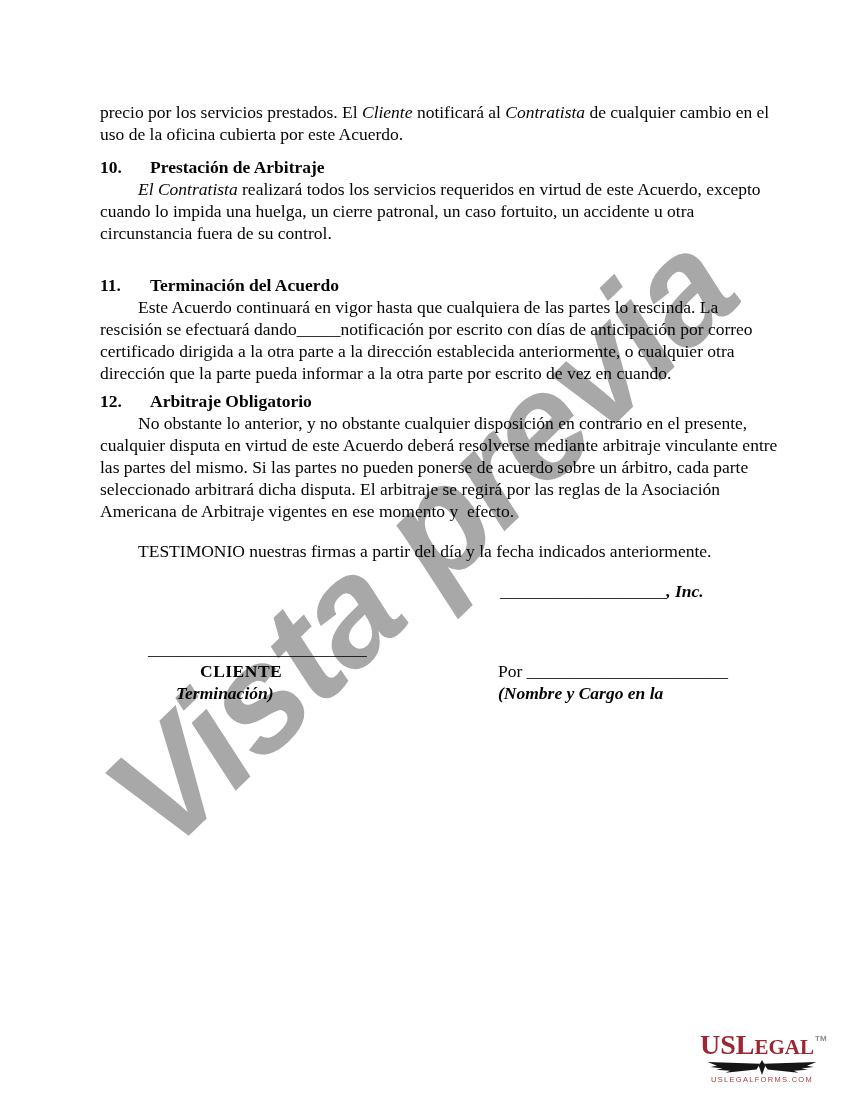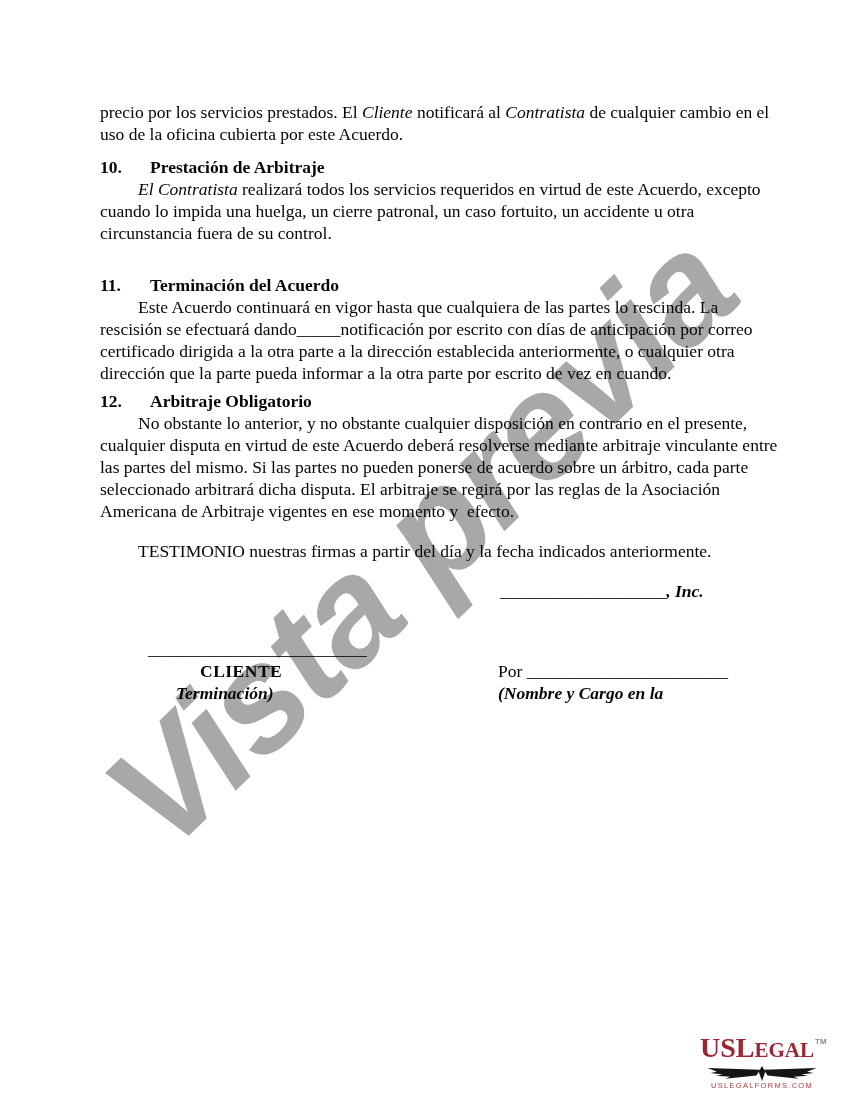--- a/index.html
+++ b/index.html
@@ -34,21 +34,21 @@
   .sig-row { margin-top:36px; display:flex;align-items:flex-end; }
   .sig-left { width:398px; }
   .sig-right { width:260px; }
   .sig-line-left { margin-left:48px; }
   .client-label { margin-left:100px; font-weight:bold; letter-spacing:0.5px; }
   .corp-label { margin-left:76px; font-weight:bold; font-style:italic; }
   
   .logo { position:absolute; left:700px; top:1023px; width:124px; text-align:center; z-index:1; }
   .logo-word {
     font-family:"Liberation Serif", serif; font-weight:bold;
-    font-size:28px; line-height:38px; color:#9c2733; letter-spacing:0px; white-space:nowrap;
+    font-size:28px; line-height:32px; color:#9c2733; letter-spacing:0px; white-space:nowrap;
   }
   .logo-word .sm { font-size:21px; }
   .logo-word .tm {
     font-family:"Liberation Sans", sans-serif; font-weight:bold;
     font-size:8px; color:#8a8a8a; vertical-align:13px; margin-left:1px;
   }
   .wings { display:block; margin:-3px auto 0 auto; width:116px; height:15px; }
   .logo-site {
     font-family:"Liberation Sans", sans-serif; font-weight:normal;
     font-size:7.5px; letter-spacing:1.3px; color:#aa3c42; margin-top:0px; white-space:nowrap;

